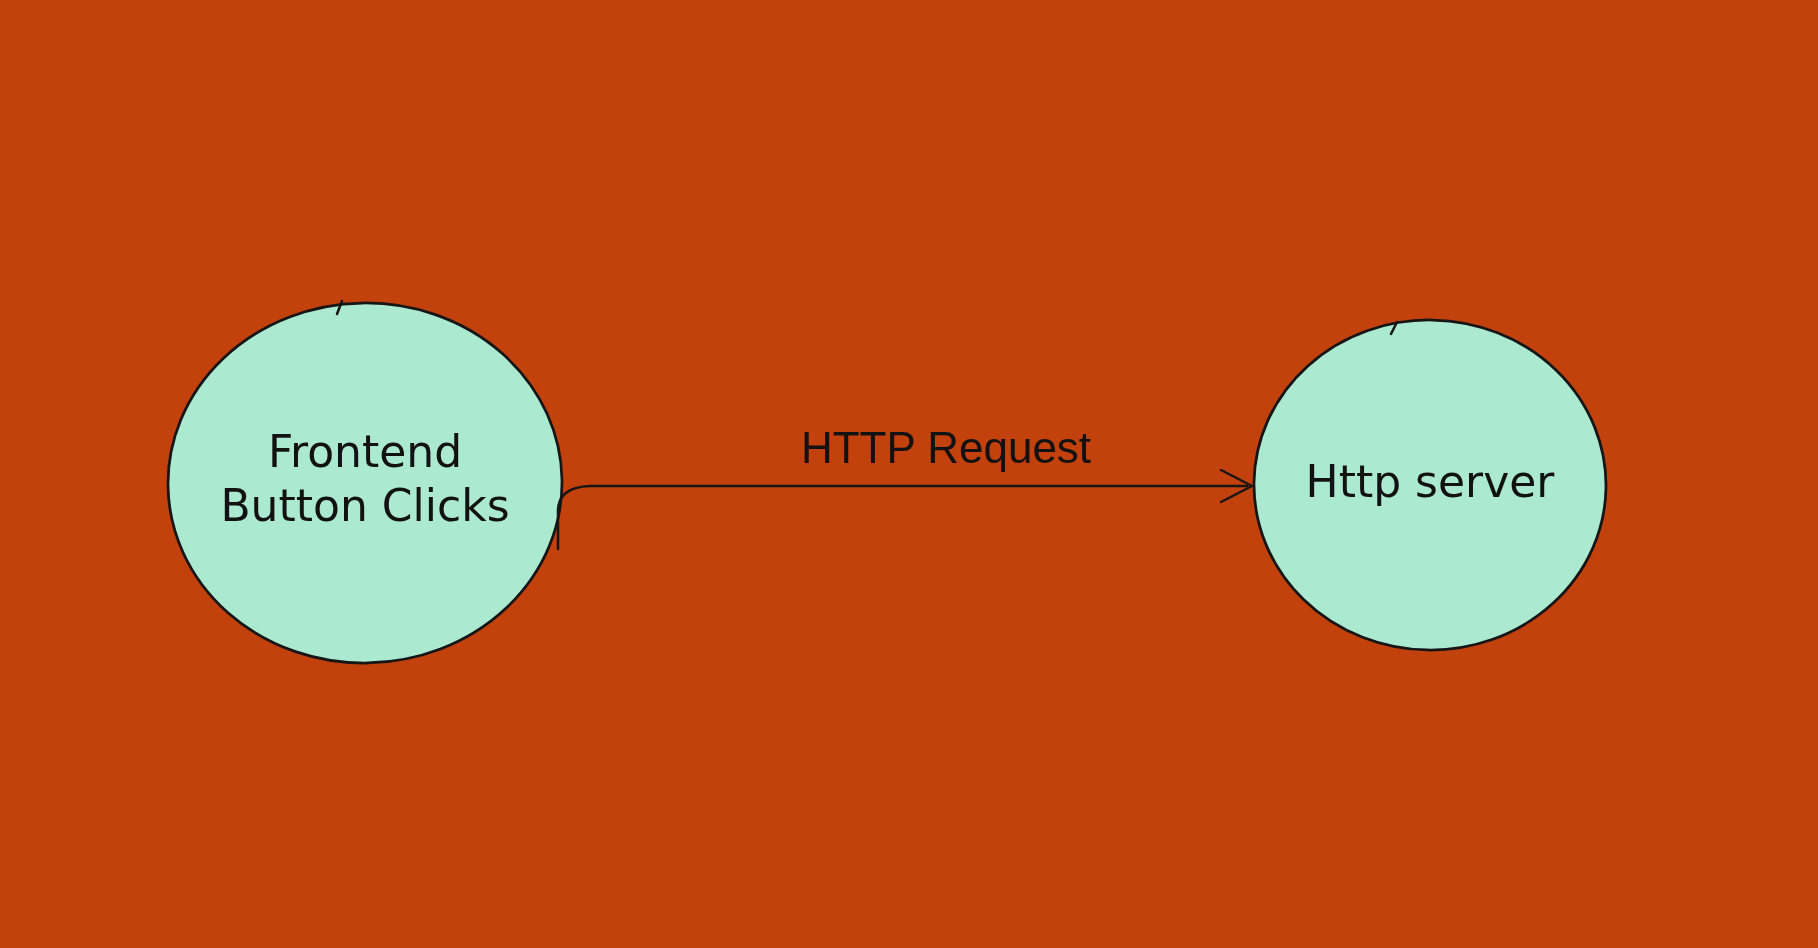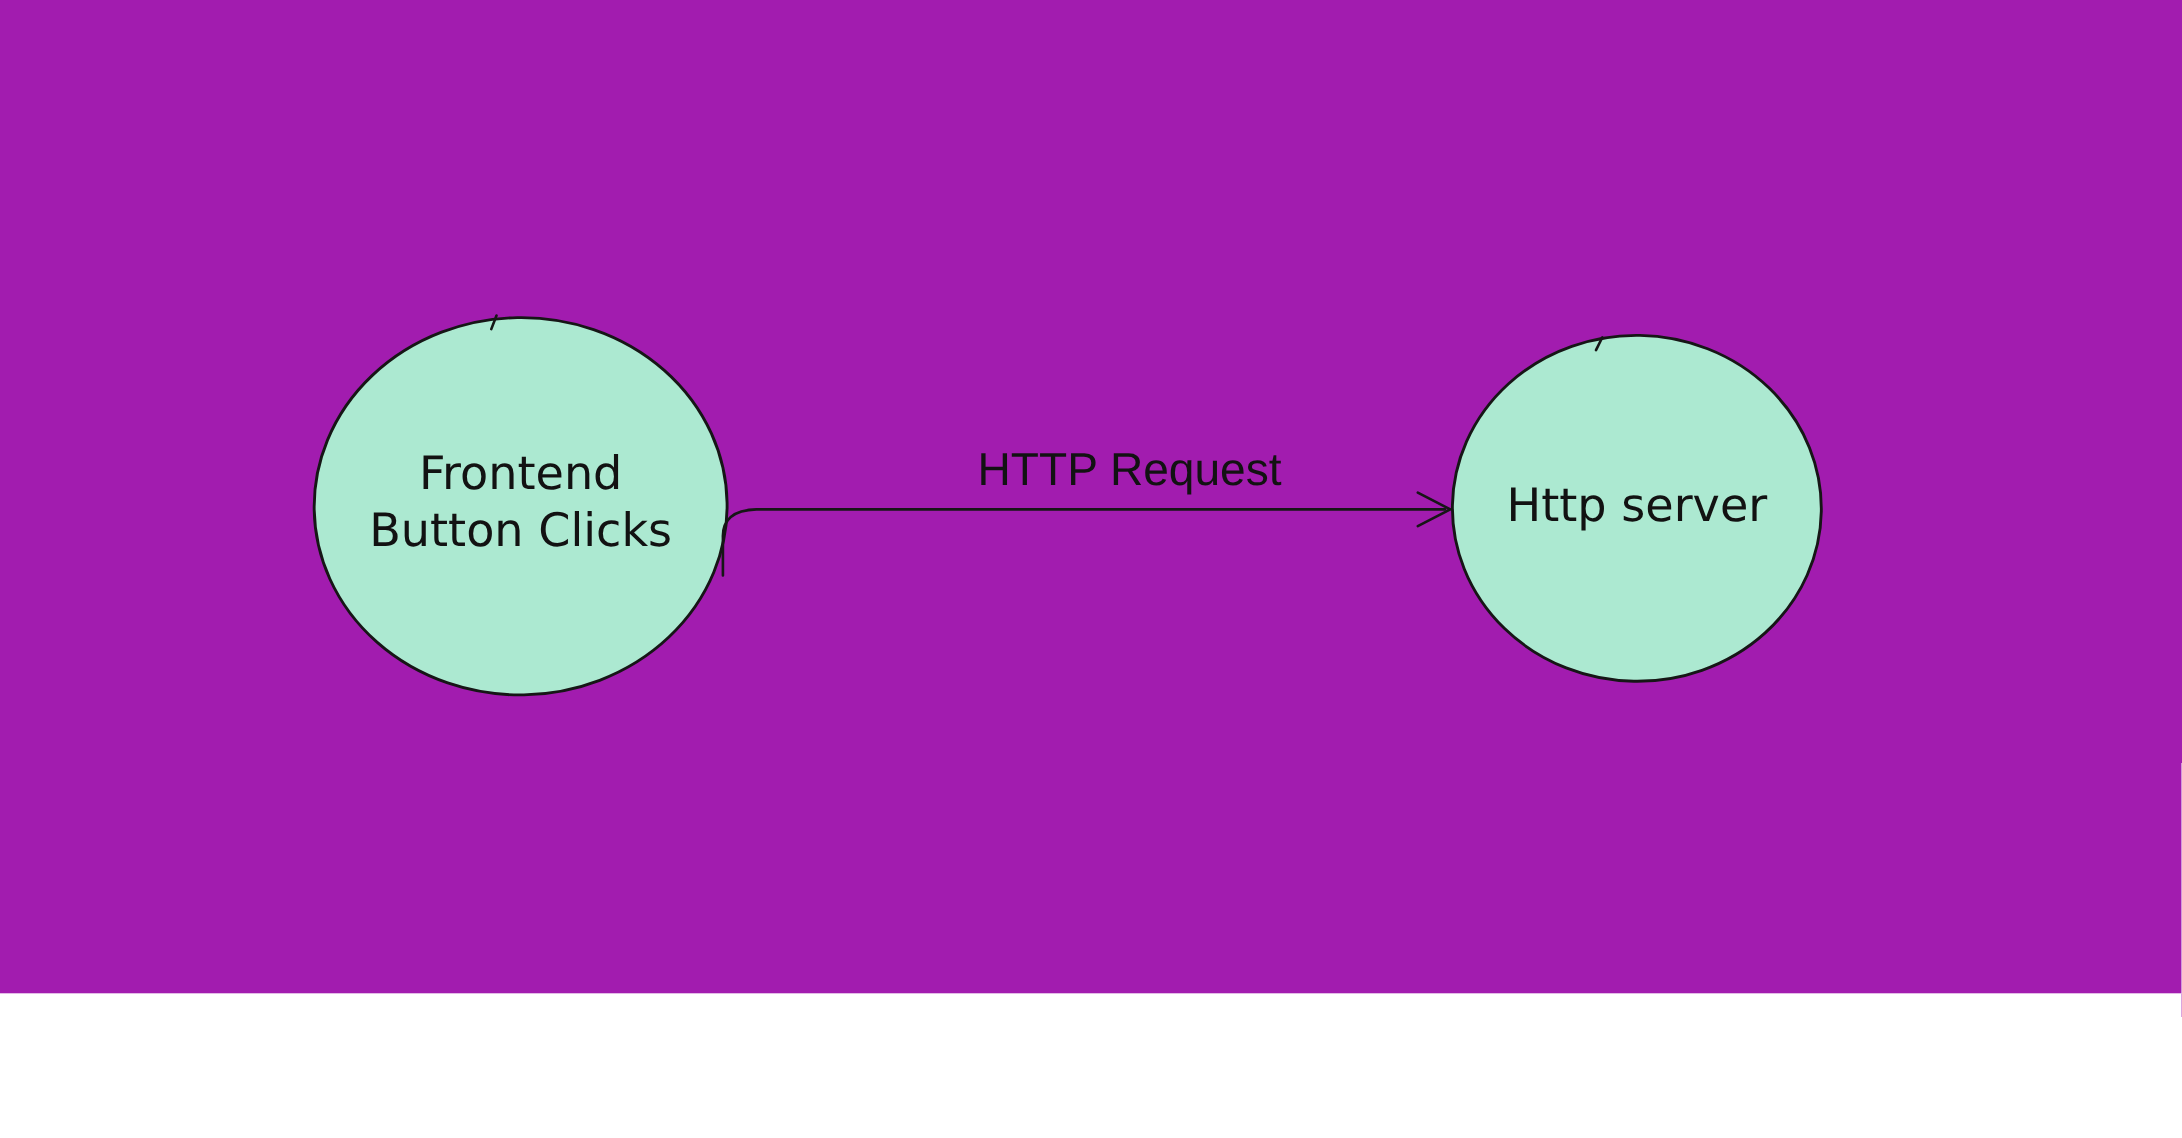--- a/index.html
+++ b/index.html
@@ -3,22 +3,22 @@
 <meta charset="utf-8">
 <style>
   html, body {
     margin: 0;
     padding: 0;
     background: #ffffff;
   }
   .stage {
     position: relative;
     width: 1818px;
-    height: 828px;
-    background: #a21caf;
+    height: 948px;
+    background: #c2410c;
     overflow: hidden;
     font-family: "DejaVu Sans", sans-serif;
   }
   .diagram-svg {
     position: absolute;
     inset: 0;
     width: 100%;
     height: 100%;
   }
   .node-shape {

